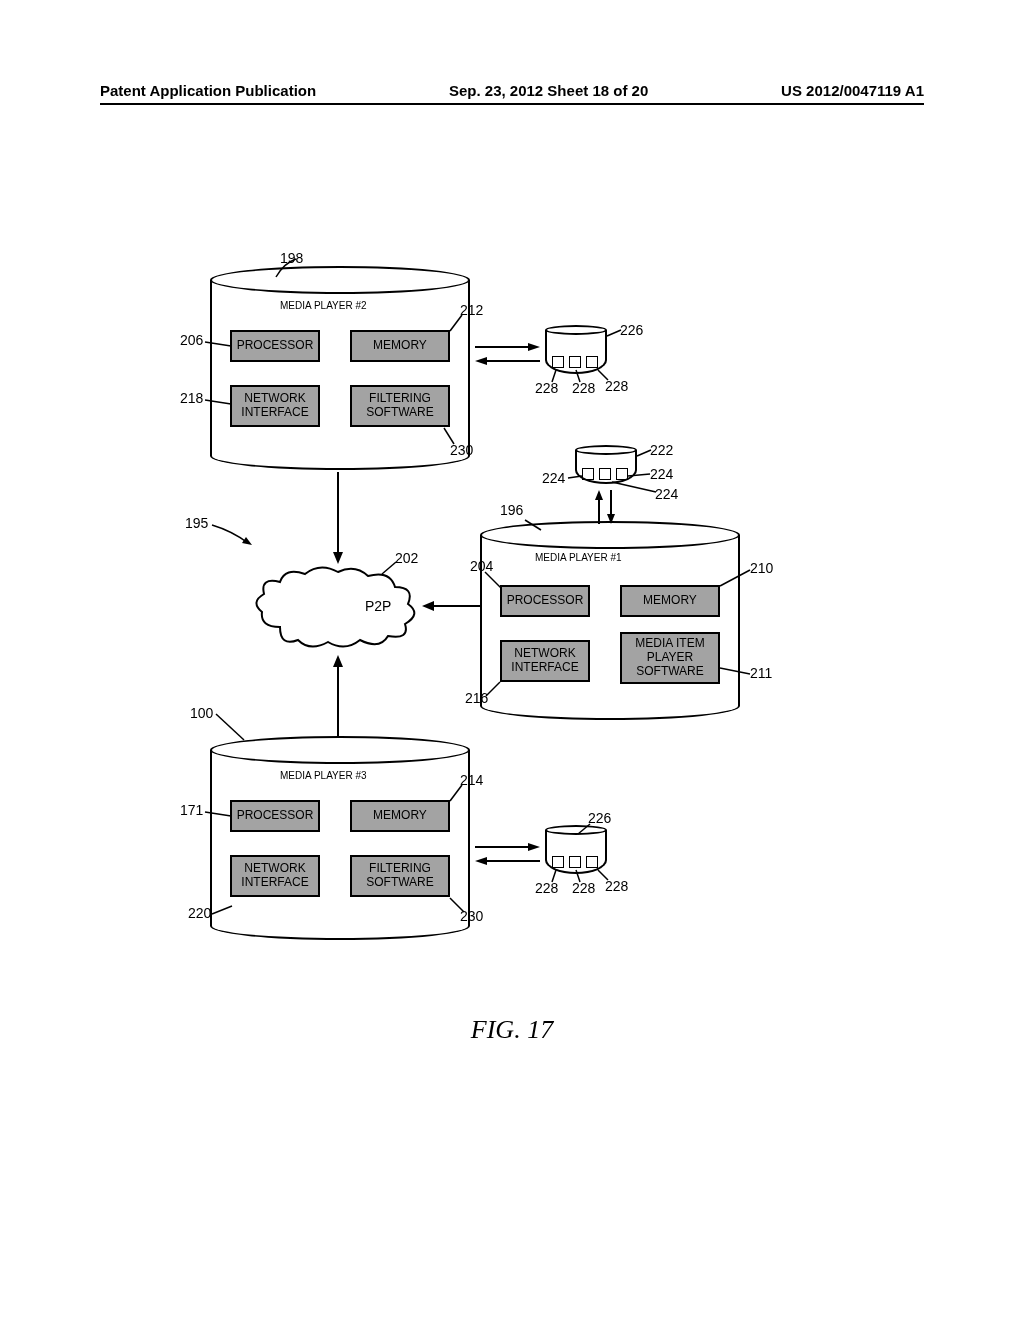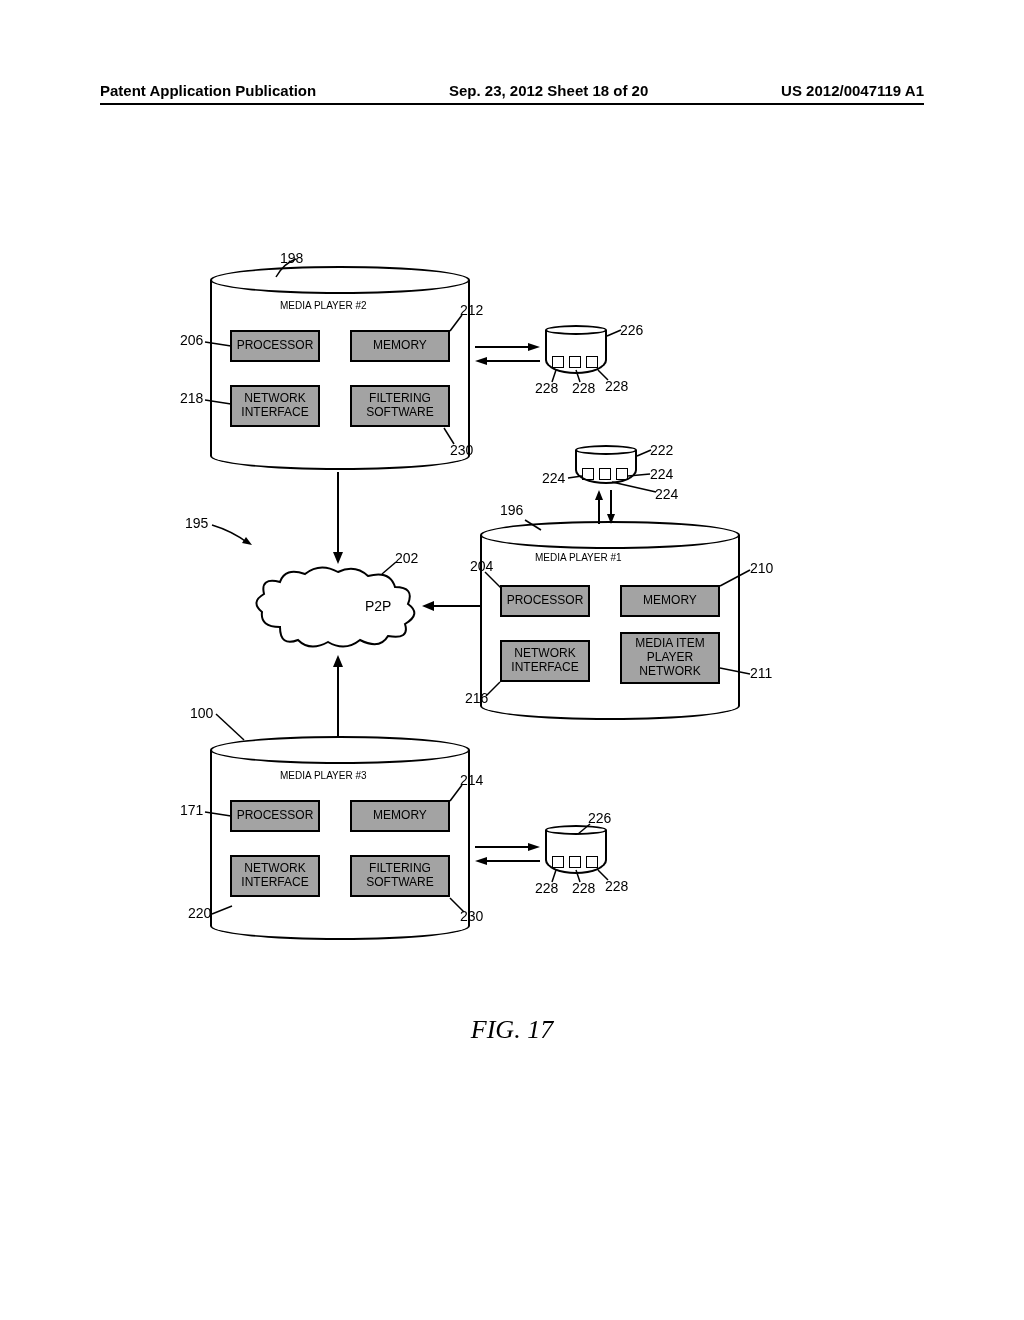--- a/index.html
+++ b/index.html
@@ -153,21 +153,21 @@
     <div class="body" style="height:185px; top:10px;"></div>
     <div class="top" style="height:28px; top:-4px;"></div>
   </div>
   <div class="title" style="left:375px; top:302px;">MEDIA PLAYER #1</div>
   <div class="block" style="left:340px; top:335px; width:90px; height:32px;">PROCESSOR</div>
   <div class="block" style="left:460px; top:335px; width:100px; height:32px;">MEMORY</div>
   <div class="block" style="left:340px; top:390px; width:90px; height:42px; white-space:pre;">NETWORK
 INTERFACE</div>
   <div class="block" style="left:460px; top:382px; width:100px; height:52px; white-space:pre;">MEDIA ITEM
 PLAYER
-NETWORK</div>
+SOFTWARE</div>
 
   <div class="cyl" style="left:50px; top:490px; width:260px; height:200px;">
     <div class="body" style="height:190px; top:10px;"></div>
     <div class="top" style="height:28px; top:-4px;"></div>
   </div>
   <div class="title" style="left:120px; top:520px;">MEDIA PLAYER #3</div>
   <div class="block" style="left:70px; top:550px; width:90px; height:32px;">PROCESSOR</div>
   <div class="block" style="left:190px; top:550px; width:100px; height:32px;">MEMORY</div>
   <div class="block" style="left:70px; top:605px; width:90px; height:42px; white-space:pre;">NETWORK
 INTERFACE</div>

